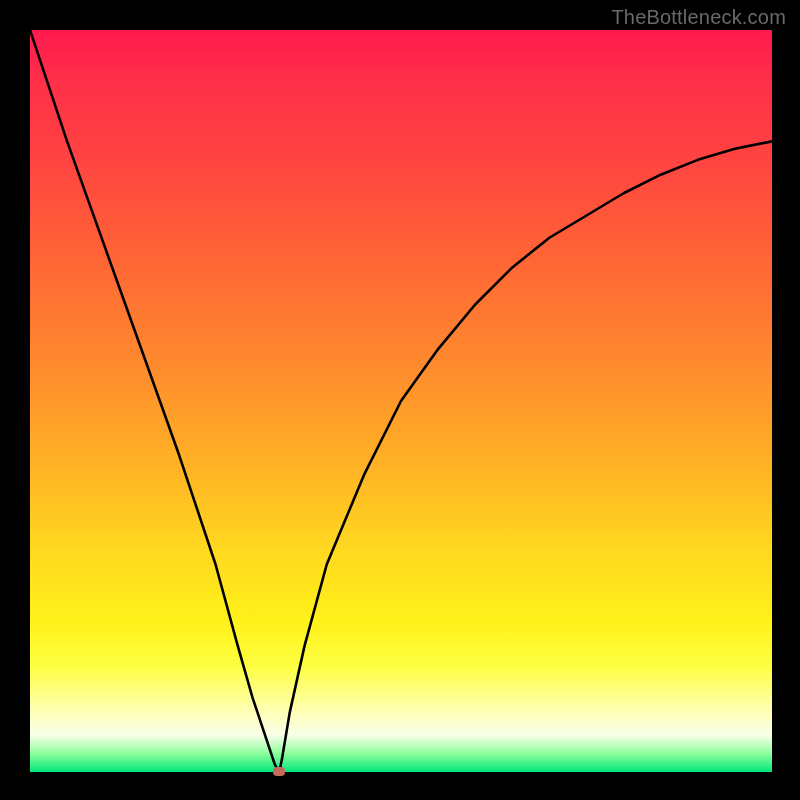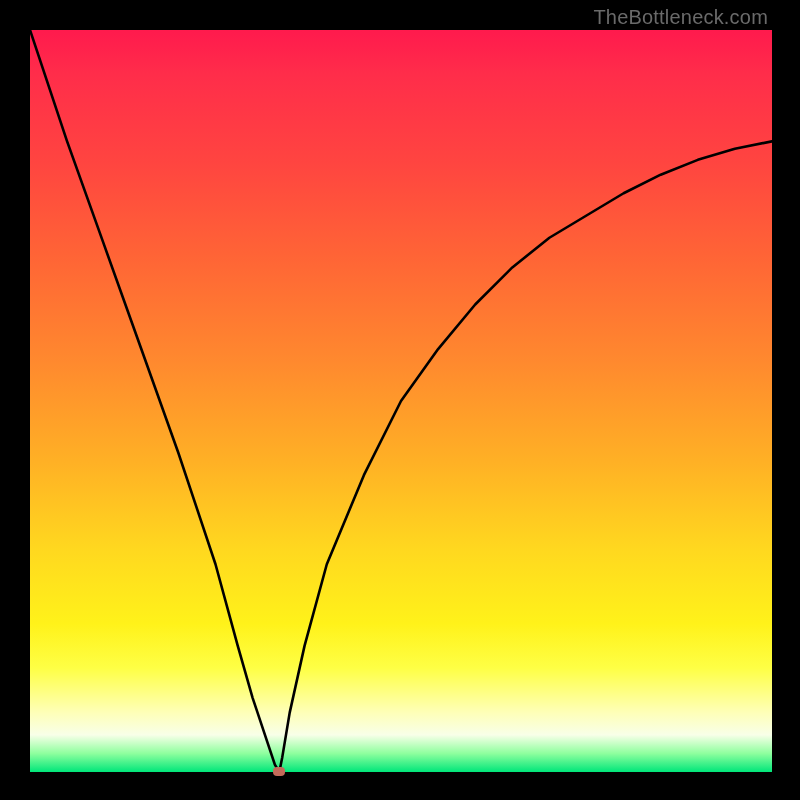--- a/index.html
+++ b/index.html
@@ -27,21 +27,21 @@
       #fff21a 80%,
       #feff45 86%,
       #feffb8 92%,
       #f8ffe8 95%,
       #8eff9e 97.5%,
       #00e67a 100%
     );
   }
   .watermark {
     position: absolute;
-    right: 32px;
+    right: 14px;
     top: 6px;
     font-family: Arial, Helvetica, sans-serif;
     font-size: 20px;
     color: #6a6a6a;
     font-weight: 400;
     letter-spacing: 0.2px;
   }
   svg.curve {
     position: absolute;
     left: 0; top: 0;

